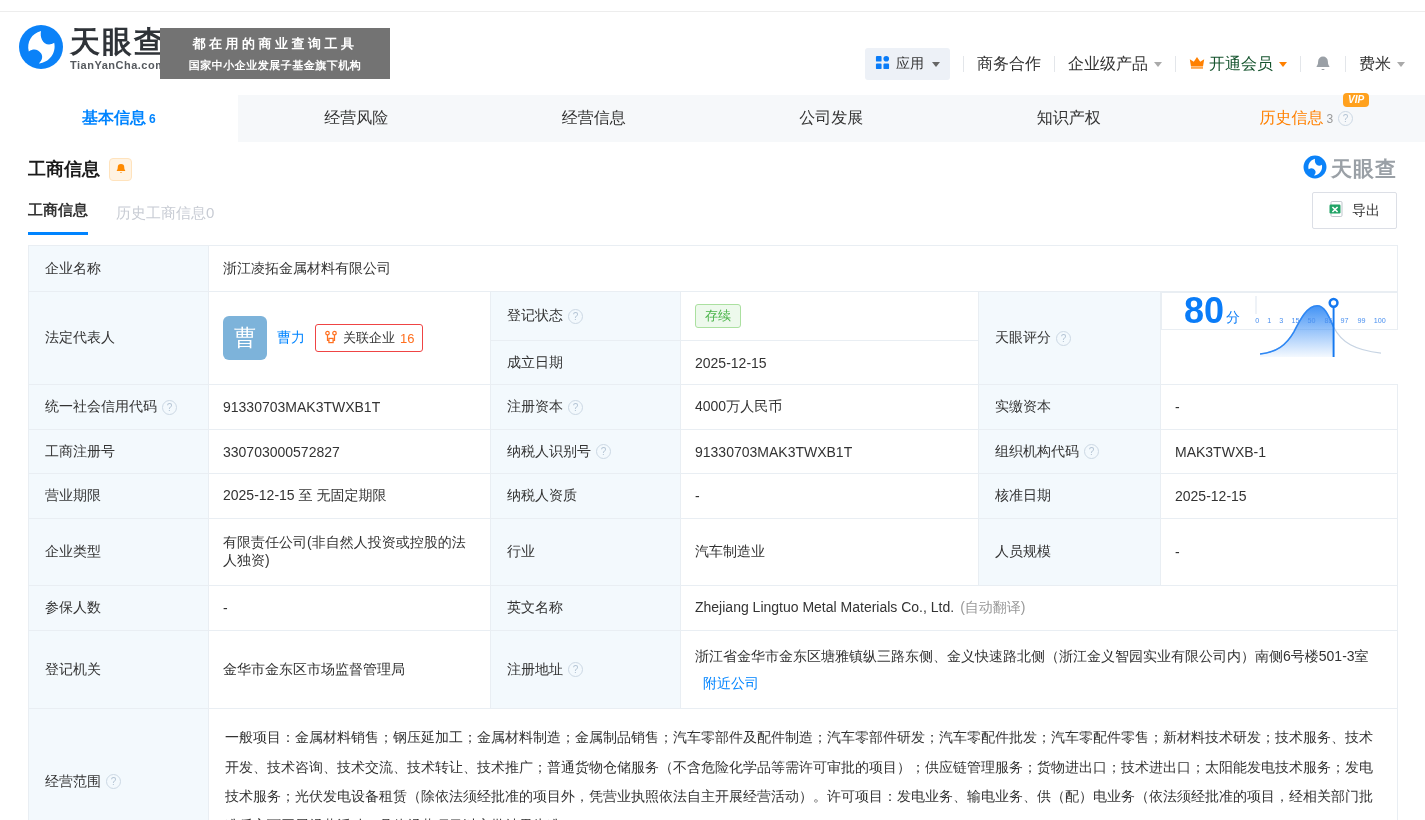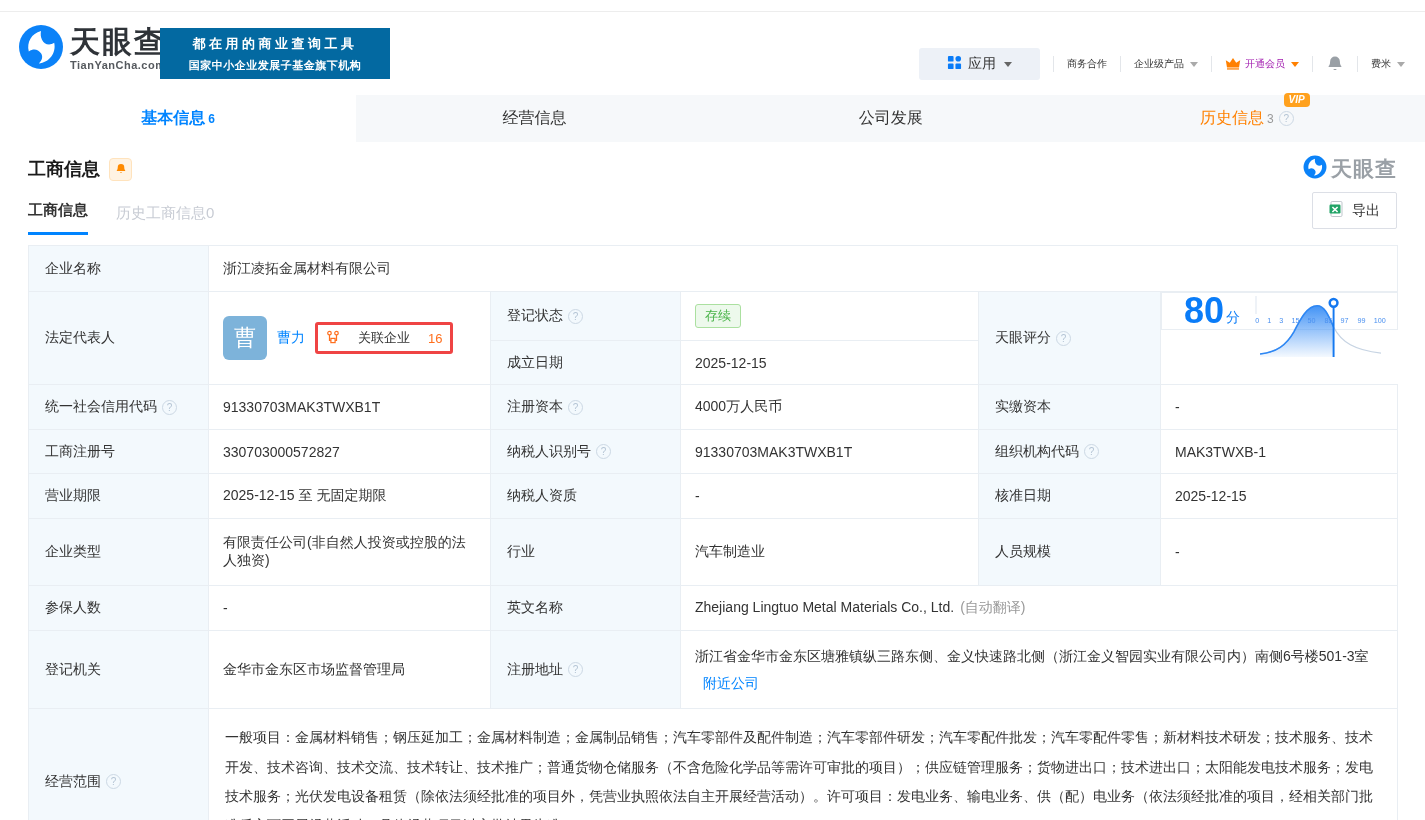--- a/index.html
+++ b/index.html
@@ -7,43 +7,43 @@
     font-family:"Liberation Sans","DejaVu Sans",sans-serif; color:#333; }
 
   
   .top-strip { height:12px; border-bottom:1px solid #ededed; }
 
   
   .header { position:relative; height:83px; background:#fff; }
   .logo { position:absolute; left:18px; top:12px; display:flex; align-items:center; gap:6px; }
   .logo-text .cn { font-size:30px; font-weight:bold; color:#2f3338; letter-spacing:2px; line-height:1; }
   .logo-text .en { font-size:11px; font-weight:bold; color:#55595e; margin-top:2px; letter-spacing:.5px; }
-  .promo { position:absolute; left:160px; top:16px; width:230px; background:#0369a1; color:#fff;
+  .promo { position:absolute; left:160px; top:16px; width:230px; background:#737373; color:#fff;
     padding:7px 12px 6px; text-align:center; }
   .promo .l1 { font-size:13px; font-weight:bold; letter-spacing:3.5px; white-space:nowrap; }
   .promo .l2 { font-size:11px; font-weight:bold; letter-spacing:.5px; margin-top:5px; white-space:nowrap; }
 
   .search-wrap { position:absolute; left:398px; top:5px; }
   .search-tabs { display:flex; align-items:flex-end; height:28px; }
   .search-tab { font-size:13px; color:#333; padding:4px 11px; cursor:pointer; }
   .search-tab.active { background:#0084ff; color:#fff; }
   .search-row { display:flex; }
   .search-input { width:346px; height:34px; border:2px solid #0084ff; border-right:none;
     font-size:14px; color:#333; padding:0 30px 0 12px; outline:none;
     font-family:"Liberation Sans","DejaVu Sans",sans-serif; }
   .clear-icon { position:absolute; left:316px; top:36px; width:17px; height:17px; border-radius:50%;
     background:#c9ccd1; color:#fff; font-size:13px; line-height:16px; text-align:center; cursor:pointer; }
   .search-btn { width:100px; height:34px; background:#0084ff; color:#fff; border:none;
     font-size:15px; cursor:pointer; font-family:inherit; }
 
   .top-nav { position:absolute; right:20px; top:36px; display:flex; align-items:center; gap:13px; }
   .nav-chip { display:flex; align-items:center; gap:6px; background:#edf1f7; border-radius:3px;
-    padding:7px 28px; font-size:14px; cursor:pointer; }
-  .nav-item { font-size:10px; color:#333; display:flex; align-items:center; gap:4px; cursor:pointer; white-space:nowrap; }
-  .nav-item.vip { color:#a21caf; }
+    padding:7px 10px; font-size:14px; cursor:pointer; }
+  .nav-item { font-size:16px; color:#333; display:flex; align-items:center; gap:4px; cursor:pointer; white-space:nowrap; }
+  .nav-item.vip { color:#14532d; }
   .sep { width:1px; height:16px; background:#e3e6ea; }
   .caret { display:inline-block; width:0; height:0; border-left:4px solid transparent;
     border-right:4px solid transparent; border-top:5px solid #666; margin-left:2px; }
   .nav-item.vip .caret { border-top-color:#ff8000; }
 
   
   .main-tabs { display:flex; height:47px; background:#f6f8fa; }
   .main-tab { flex:1; display:flex; align-items:center; justify-content:center; font-size:16px;
     color:#333; cursor:pointer; position:relative; }
   .main-tab.active { background:#fff; color:#0084ff; font-weight:bold; }
@@ -77,21 +77,21 @@
   
   table.info { border-collapse:collapse; margin:10px 28px 0; width:1369px; table-layout:fixed; }
   .info td { border:1px solid #e9eef3; font-size:14px; color:#333; vertical-align:middle; }
   .info td.lbl { background:#f3f9fd; padding:12px 8px 12px 16px; }
   .info td.val { background:#fff; padding:12px 14px; }
   .lbl-inner { display:flex; align-items:center; }
   .rep-cell { display:flex; align-items:center; gap:10px; }
   .avatar { width:44px; height:44px; background:#7db3da; color:#fff; font-size:22px; border-radius:6px;
     display:flex; align-items:center; justify-content:center; flex:none; cursor:pointer; }
   a.blue, .blue-link { color:#0084ff; text-decoration:none; cursor:pointer; }
-  .rel-badge { display:flex; align-items:center; gap:18px; border:3px solid #ef4444; border-radius:3px;
+  .rel-badge { display:flex; align-items:center; gap:5px; border:1px solid #ef4444; border-radius:3px;
     background:#fff; padding:4px 8px; font-size:13px; cursor:pointer; }
   .rel-count { color:#ff6f1e; }
   .status-badge { display:inline-block; background:#edf9ec; border:1px solid #abe0a0; color:#4bb44a;
     font-size:13px; padding:2px 9px; border-radius:3px; }
   .gray-note { color:#999; margin-left:6px; }
   .scope-text { line-height:2.1; }
 
   
   .score-cell { display:flex; align-items:center; padding:0 10px 0 22px !important; }
   .score-num { font-size:36px; font-weight:bold; color:#0a7cf8; line-height:1; }
@@ -178,26 +178,36 @@
 
 <div class="main-tabs">
   <div class="main-tab active">
     <span class="tab-inner">
       <span>基本信息</span>
       <span class="tab-count">6</span>
     </span>
   </div>
   <div class="main-tab">
     <span class="tab-inner">
+        <span>经营风险</span>
+      </span>
+  </div>
+  <div class="main-tab">
+    <span class="tab-inner">
         <span>经营信息</span>
       </span>
   </div>
   <div class="main-tab">
     <span class="tab-inner">
         <span>公司发展</span>
+      </span>
+  </div>
+  <div class="main-tab">
+    <span class="tab-inner">
+        <span>知识产权</span>
       </span>
   </div>
   <div class="main-tab history">
     <span class="tab-inner">
       <span>历史信息</span>
       <span class="tab-count">3</span>
       <span class="q-icon">?</span>
       <span class="vip-badge">VIP</span>
     </span>
   </div>

